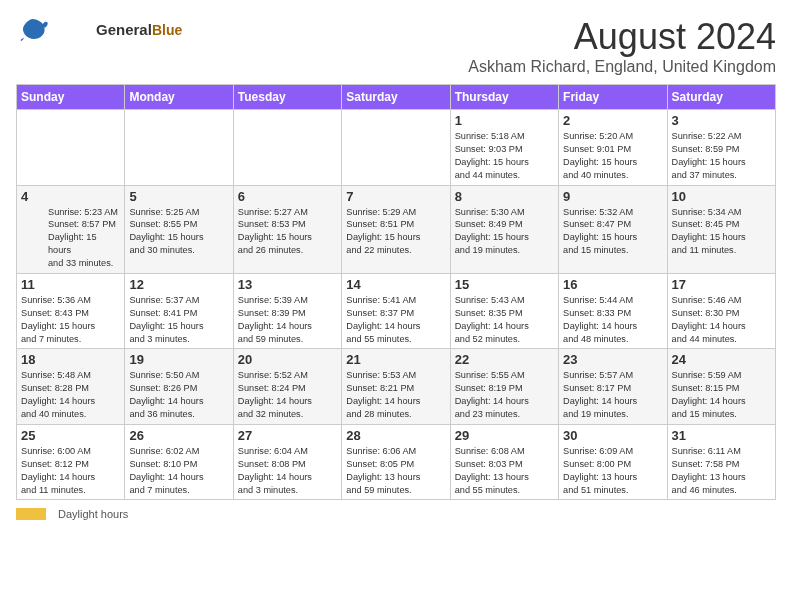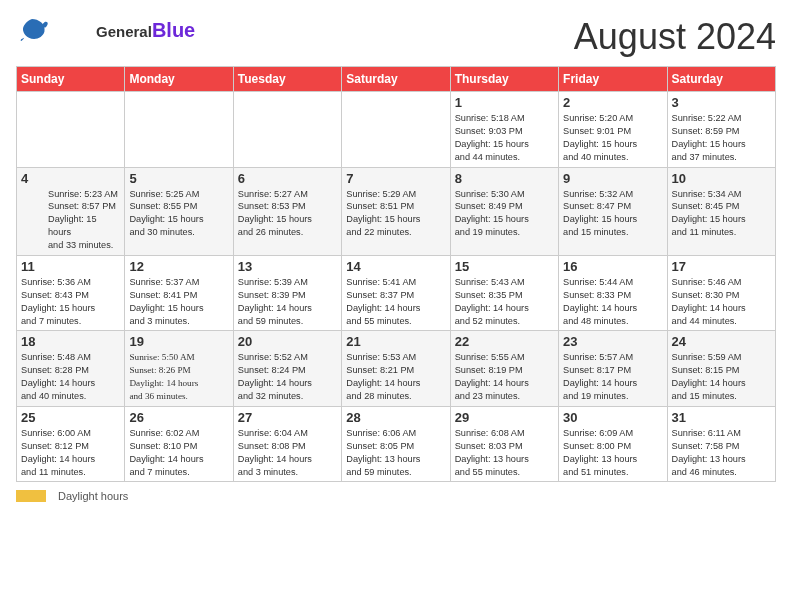--- a/index.html
+++ b/index.html
@@ -15,31 +15,31 @@
       justify-content: space-between;
       align-items: flex-start;
       margin-bottom: 8px;
     }
     .logo {
       display: flex;
       align-items: center;
       gap: 4px;
     }
     .logo-text-general { font-size: 15px; color: #333; font-weight: bold; margin-left: 44px; }
-    .logo-text-blue { font-size: 20px; color: #6d28d9; font-weight: bold; }
+    .logo-text-blue { font-size: 14px; color: #a16207; font-weight: bold; }
     .logo-bird {
       width: 32px;
       height: 28px;
     }
     .title-area { text-align: right; }
     .main-title { font-size: 36px; color: #333; font-weight: normal; }
     .subtitle { font-size: 16px; color: #555; }
     .calendar { width: 100%; border-collapse: collapse; margin-top: 6px; }
     .calendar th {
-      background: #ef4444;
+      background: #8b5cf6;
       color: #fff;
       font-size: 12px;
       font-weight: bold;
       padding: 5px 4px;
       border: 1px solid #ccc;
       text-align: left;
     }
     .calendar td {
       border: 1px solid #ccc;
       vertical-align: top;
@@ -80,20 +80,21 @@
       <path d="M10 28 C8 32, 4 34, 6 30Z" fill="#2a6db5"></path>
     </svg>
     <div>
       <div>
         <span class="logo-text-general">General</span><span class="logo-text-blue">Blue</span>
       </div>
     </div>
   </div>
   <div class="title-area">
     <div class="main-title">August 2024</div>
+    <div class="subtitle">Askham Richard, England, United Kingdom</div>
   </div>
 </div>
 
 <table class="calendar">
   <thead>
     <tr id="calendar-header-row">
         <th>Sunday</th>
         <th>Monday</th>
         <th>Tuesday</th>
         <th>Saturday</th>
@@ -235,21 +236,21 @@
       <tr>
         <td>
           <span class="day-number">18</span>
           <div class="day-info" style="white-space: pre-line;">Sunrise: 5:48 AM
 Sunset: 8:28 PM
 Daylight: 14 hours
 and 40 minutes.</div>
         </td>
         <td>
           <span class="day-number">19</span>
-          <div class="day-info" style="white-space: pre-line; font-family: Liberation Serif, serif;">Sunrise: 5:50 AM
+          <div class="day-info" style="white-space: pre-line;">Sunrise: 5:50 AM
 Sunset: 8:26 PM
 Daylight: 14 hours
 and 36 minutes.</div>
         </td>
         <td>
           <span class="day-number">20</span>
           <div class="day-info" style="white-space: pre-line;">Sunrise: 5:52 AM
 Sunset: 8:24 PM
 Daylight: 14 hours
 and 32 minutes.</div>

